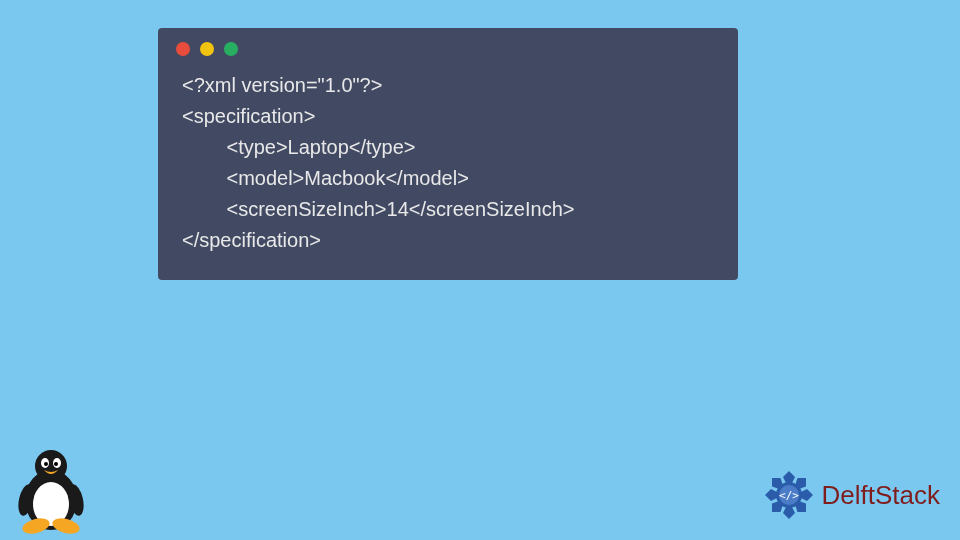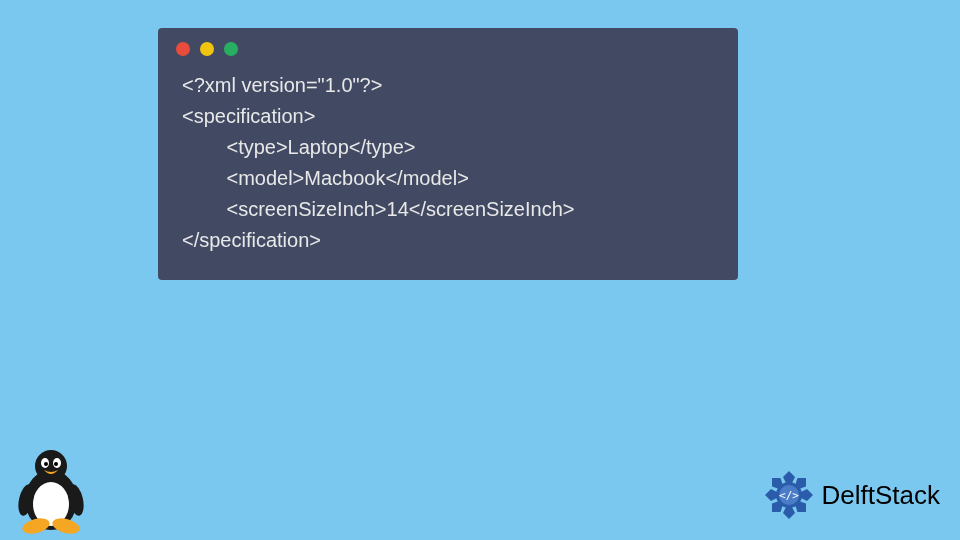--- a/index.html
+++ b/index.html
@@ -50,21 +50,21 @@
     }
     .brand {
       position: absolute;
       bottom: 18px;
       right: 20px;
       display: flex;
       align-items: center;
       gap: 6px;
     }
     .brand-text {
-      color: #000000;
+      color: #7f1d1d;
       font-size: 26px;
       font-weight: 500;
     }
     .emblem {
       width: 54px;
       height: 54px;
     }
   </style>
 </head>
 <body>

